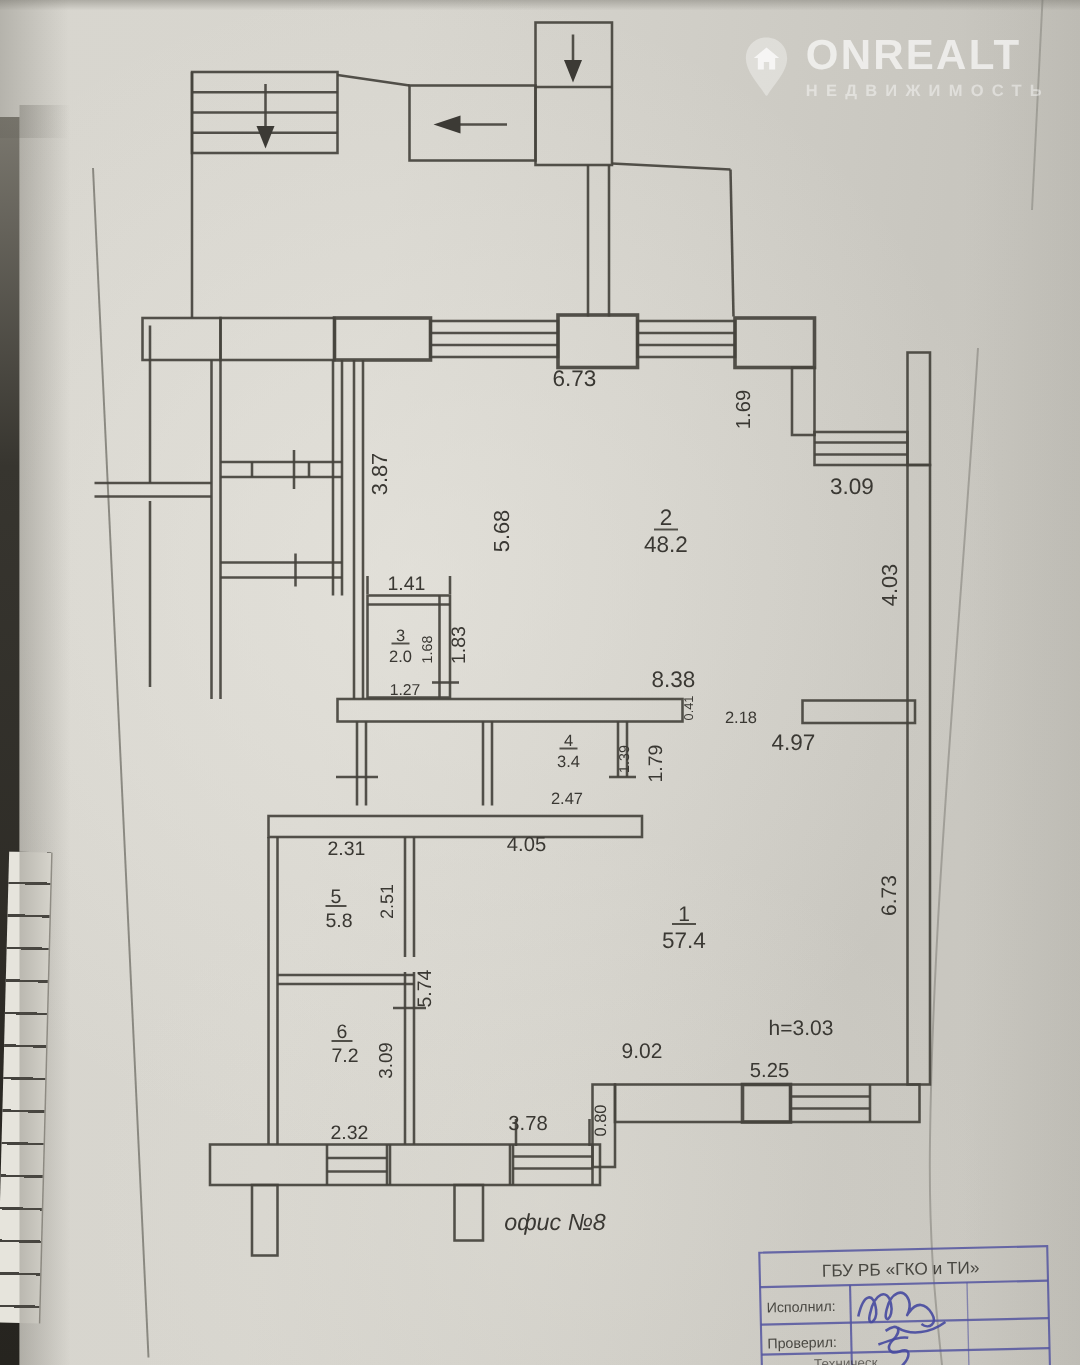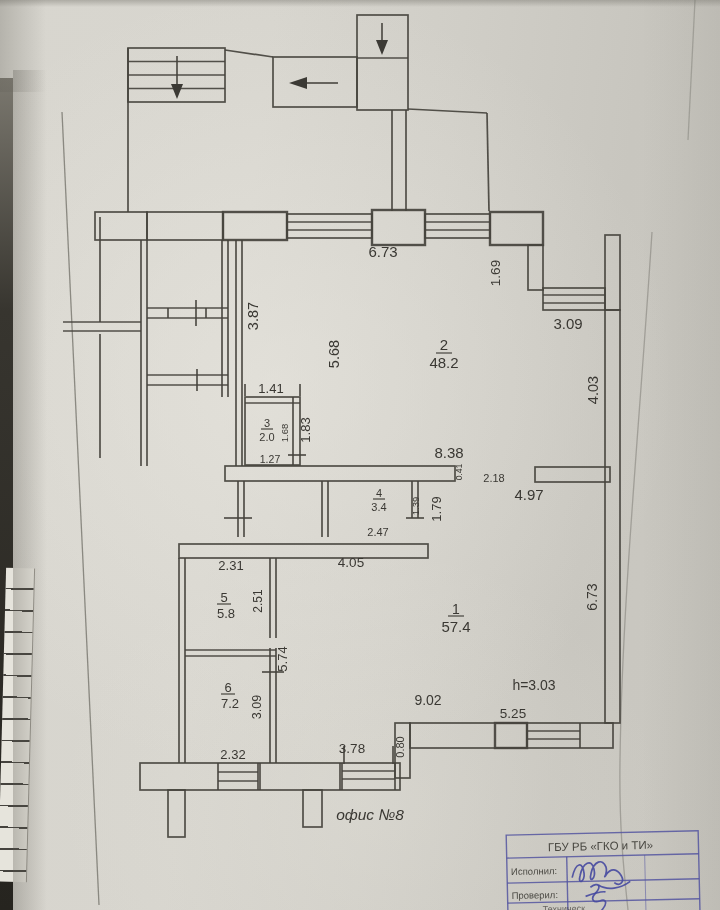--- a/index.html
+++ b/index.html
@@ -281,14 +281,24 @@
         <path d="M572,877 c4,-16 11,-16 12,-4 c1,8 -7,12 -4,2 c3,-13 12,-17 14,-6 c2,10 -6,15 -3,4 c3,-12 12,-15 15,-6 c2,7 -4,13 0,8 c5,-7 11,-6 15,1 c4,7 -2,11 -7,7"></path>
         <path d="M598,885 c9,6 22,4 32,-3"></path>
       </g>
       <g stroke="#4649a0" stroke-width="1.7" stroke-opacity="0.9">
         <path d="M590,887 c9,-6 11,0 5,6 c-6,6 -2,10 4,8 c8,-3 7,4 2,9 c-5,5 -2,10 3,11"></path>
         <path d="M585,896 c9,-3 15,-5 20,-4"></path>
       </g>
     </g>
   </svg>
 
+  <div class="watermark">
+    <svg width="32" height="45" viewBox="0 0 36 48">
+      <path d="M18 2 C9 2 2.5 8.8 2.5 17.6 C2.5 28 13 38 17 45 C17.6 46.1 18.4 46.1 19 45 C23 38 33.5 28 33.5 17.6 C33.5 8.8 27 2 18 2 Z" fill="rgba(255,255,255,0.38)"></path>
+      <path d="M18 9.5 L8.5 17.5 L11.5 17.5 L11.5 26 L16 26 L16 20.5 L20 20.5 L20 26 L24.5 26 L24.5 17.5 L27.5 17.5 Z" fill="rgba(255,255,255,0.85)"></path>
+    </svg>
+    <div class="wm-text">
+      <div class="wm-brand">ONREALT</div>
+      <div class="wm-tag">НЕДВИЖИМОСТЬ</div>
+    </div>
+  </div>
 
 </div>
 
 </body></html>

